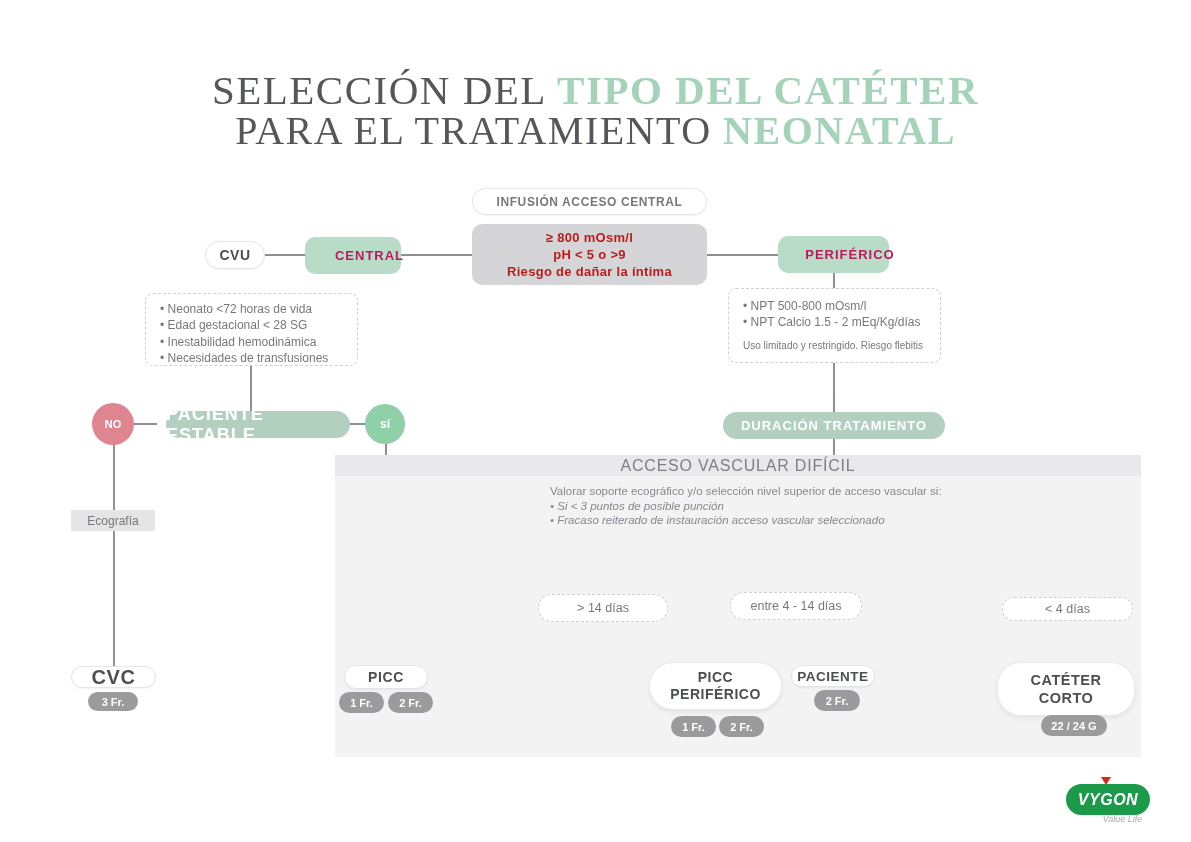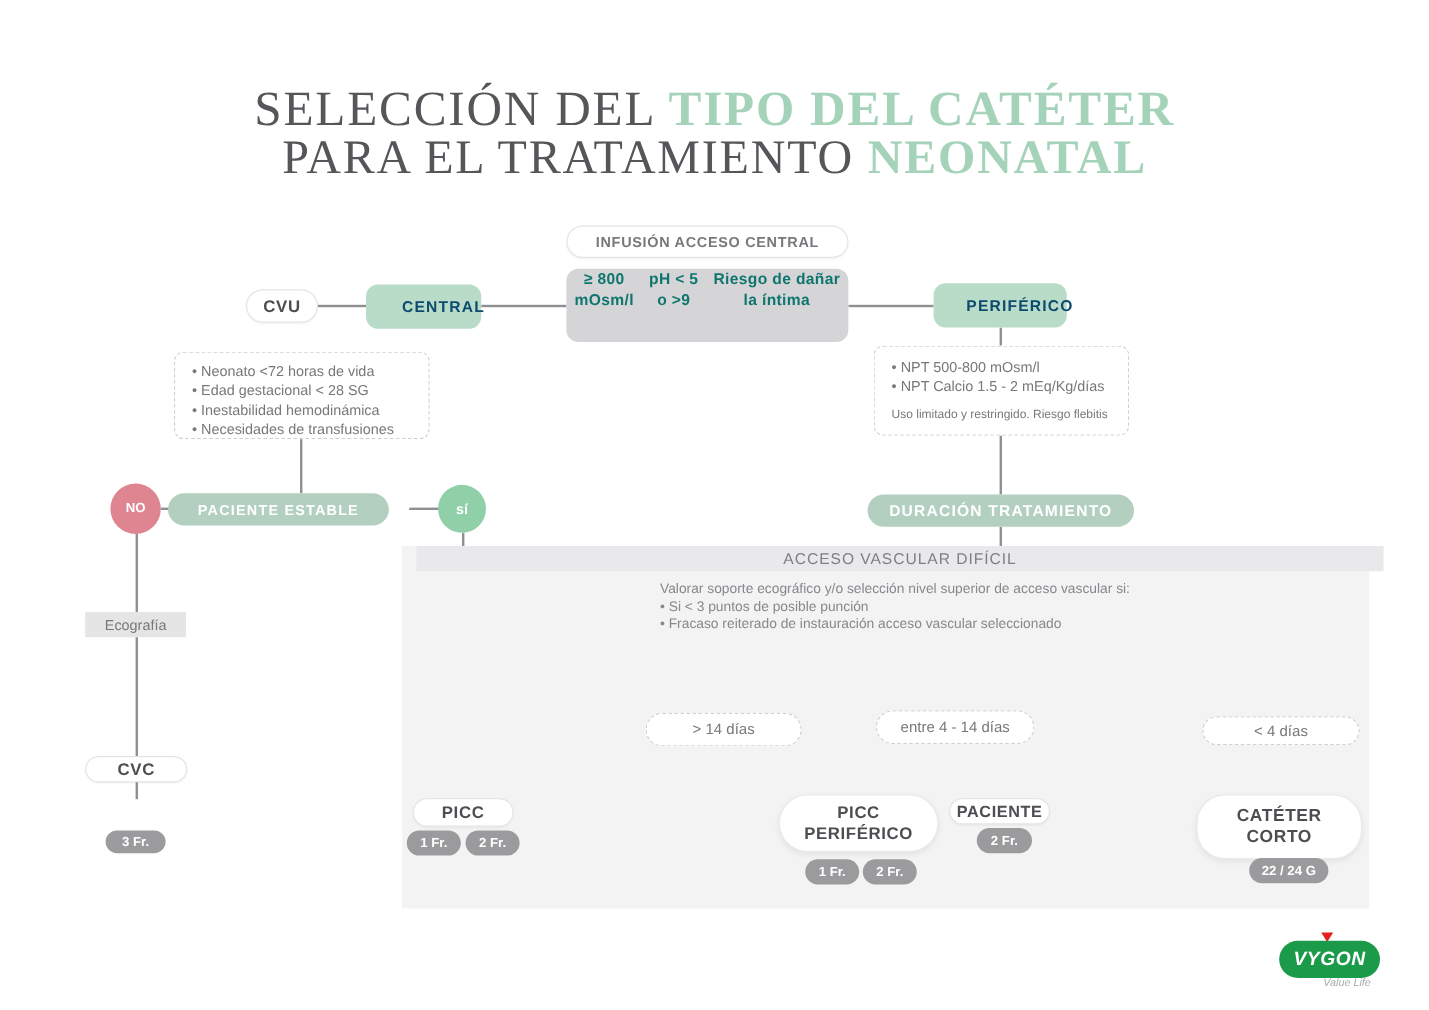--- a/index.html
+++ b/index.html
@@ -30,42 +30,42 @@
   .title .t1{font-size:41px;letter-spacing:1.5px;}
   .title .t2{font-size:40px;letter-spacing:1.5px;}
   .title .gray{color:#55565a;font-weight:400;}
   .title .green{color:var(--green-accent);font-weight:700;}
 
   
   .pill-white{position:absolute;background:#fff;border:1px solid #e4e5e7;border-radius:15px;
     display:flex;align-items:center;justify-content:center;color:var(--text-dark);
     font-weight:700;box-shadow:0 1px 2px rgba(0,0,0,0.05);}
   .box-green{position:absolute;background:var(--green-box);border-radius:10px;
-    display:flex;align-items:center;justify-content:center;color:#0c4a6e;font-weight:700;letter-spacing:1px;padding-left:33px;}
+    display:flex;align-items:center;justify-content:center;color:#be185d;font-weight:700;letter-spacing:1px;padding-left:33px;}
   .box-sage{position:absolute;background:var(--sage-box);border-radius:14px;
     display:flex;align-items:center;justify-content:center;color:#fff;font-weight:700;letter-spacing:1px;}
   .circle{position:absolute;border-radius:50%;display:flex;align-items:center;justify-content:center;
     color:#fff;font-weight:700;}
   .dashed-box{position:absolute;background:#fff;border:1.5px dashed var(--dash);border-radius:8px;
     color:var(--text-gray);}
   .dashed-box ul{list-style:none;}
   .dashed-box li::before{content:"• ";}
   .dashed-pill{position:absolute;background:#fff;border:1.5px dashed var(--dash);border-radius:16px;
     display:flex;align-items:center;justify-content:center;color:var(--text-gray);font-size:12.5px;}
   .gray-pill{position:absolute;background:var(--gray-pill);border-radius:11px;
     display:flex;align-items:center;justify-content:center;color:#fff;font-weight:700;font-size:11px;}
-  .info-box{position:absolute;background:var(--gray-info);border-radius:10px;color:#0f766e;
-    font-weight:700;font-size:13px;text-align:center;display:flex;flex-direction:row;
+  .info-box{position:absolute;background:var(--gray-info);border-radius:10px;color:#b91c1c;
+    font-weight:700;font-size:13px;text-align:center;display:flex;flex-direction:column;
     justify-content:center;line-height:17px;letter-spacing:0.3px;}
 
   .panel{position:absolute;left:335px;top:455px;width:806px;height:302px;background:var(--panel-bg);}
-  .panel-head{position:absolute;left:12px;top:0;width:100%;height:21px;background:var(--panel-head);
-    display:flex;align-items:center;justify-content:center;color:#7e7f84;font-size:13px;letter-spacing:0.8px;}
+  .panel-head{position:absolute;left:0;top:0;width:100%;height:21px;background:var(--panel-head);
+    display:flex;align-items:center;justify-content:center;color:#7e7f84;font-size:16px;letter-spacing:0.8px;}
   .panel-text{position:absolute;left:215px;top:29px;width:460px;color:#87888c;font-size:11.5px;line-height:14.6px;}
-  .panel-text ul{list-style:none;}
+  .panel-text ul{list-style:none;font-style:italic;}
   .panel-text li::before{content:"• ";}
 
   .ecografia{position:absolute;background:#e5e5e5;color:var(--text-gray);font-size:12px;
     display:flex;align-items:center;justify-content:center;}
 
   
   .outcome{position:absolute;background:#fff;border:1px solid #e9eaec;border-radius:24px;
     display:flex;flex-direction:column;align-items:center;justify-content:center;
     color:var(--text-dark);font-weight:700;box-shadow:0 2px 5px rgba(0,0,0,0.07);
     line-height:1.25;letter-spacing:0.5px;}
@@ -146,31 +146,31 @@
 
   <div class="dashed-box" style="left:728px;top:288px;width:213px;height:75px;font-size:12px;line-height:16.4px;padding:9px 0 0 14px;">
     <ul>
       <li>NPT 500-800 mOsm/l</li>
       <li>NPT Calcio 1.5 - 2 mEq/Kg/días</li>
     </ul>
     <div style="font-size:10px;margin-top:7px;">Uso limitado y restringido. Riesgo flebitis</div>
   </div>
 
   <div class="circle" style="left:92px;top:403px;width:42px;height:42px;background:var(--red-no);font-size:11px;">NO</div>
-  <div class="box-sage" style="left:140px;top:411px;width:184px;height:27px;font-size:12px;">PACIENTE ESTABLE</div>
+  <div class="box-sage" style="left:166px;top:411px;width:184px;height:27px;font-size:18px;">PACIENTE ESTABLE</div>
   <div class="circle" style="left:365px;top:404px;width:40px;height:40px;background:var(--green-yes);font-size:12px;">sí</div>
   <div class="box-sage" style="left:723px;top:412px;width:222px;height:27px;font-size:13px;">DURACIÓN TRATAMIENTO</div>
 
   <div class="ecografia" style="left:71px;top:510px;width:84px;height:21px;">Ecografía</div>
 
   <div class="dashed-pill" style="left:538px;top:594px;width:130px;height:28px;">&gt; 14 días</div>
   <div class="dashed-pill" style="left:730px;top:592px;width:132px;height:28px;">entre 4 - 14 días</div>
   <div class="dashed-pill" style="left:1002px;top:597px;width:131px;height:24px;">&lt; 4 días</div>
 
-  <div class="pill-white" style="left:71px;top:630px;width:85px;height:22px;font-size:14px;letter-spacing:0.6px;border-radius:12px;">CVC</div>
+  <div class="pill-white" style="left:71px;top:666px;width:85px;height:22px;font-size:20px;letter-spacing:0.6px;border-radius:12px;">CVC</div>
   <div class="gray-pill" style="left:88px;top:692px;width:50px;height:19px;">3 Fr.</div>
 
   <div class="pill-white" style="left:344px;top:665px;width:84px;height:24px;font-size:14px;letter-spacing:0.6px;border-radius:13px;">PICC</div>
   <div class="gray-pill" style="left:339px;top:692px;width:45px;height:21px;">1 Fr.</div>
   <div class="gray-pill" style="left:388px;top:692px;width:45px;height:21px;">2 Fr.</div>
 
   <div class="outcome" style="left:649px;top:662px;width:133px;height:48px;font-size:14px;">
     <span>PICC</span>
     <span>PERIFÉRICO</span>
   </div>

